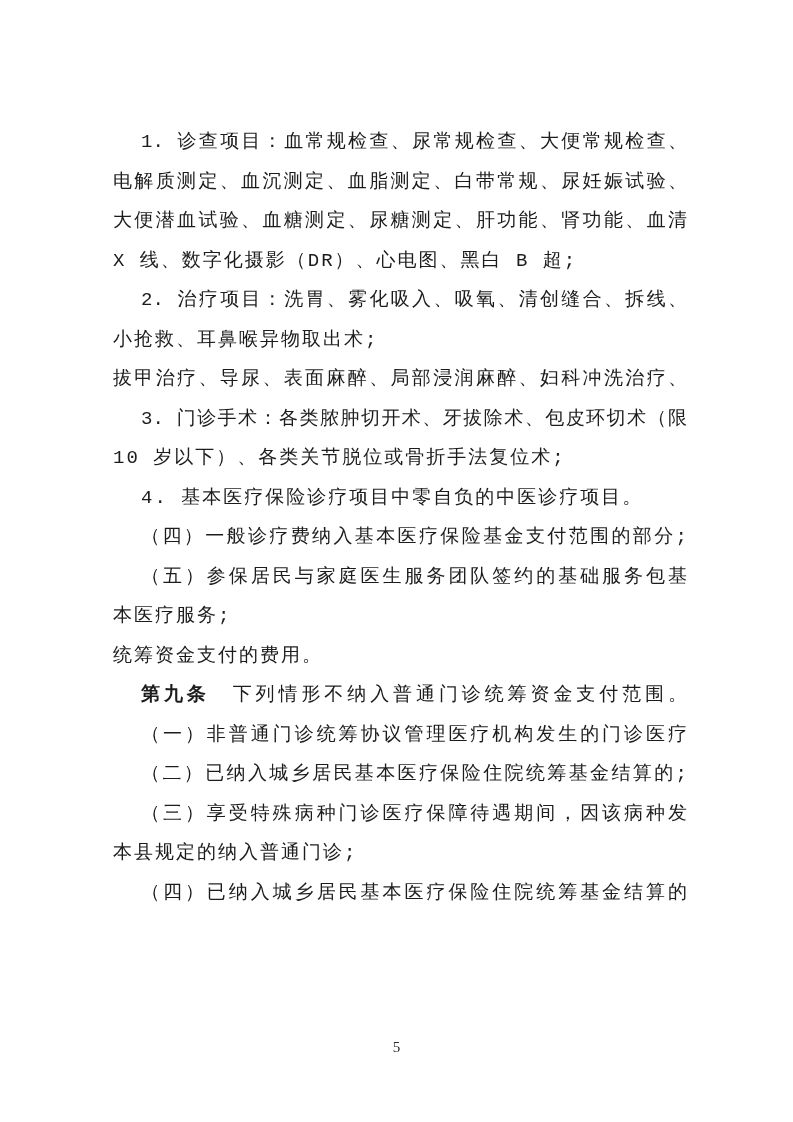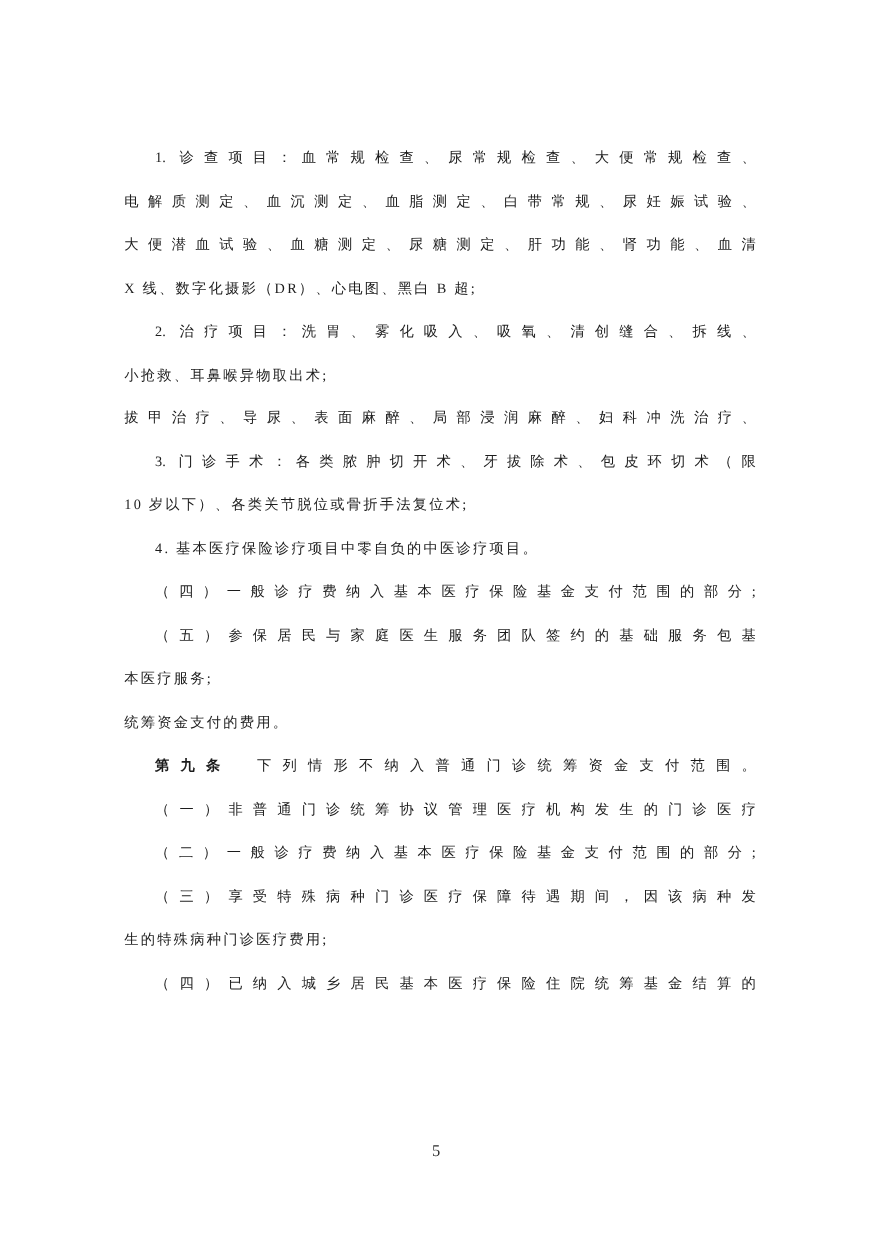--- a/index.html
+++ b/index.html
@@ -20,24 +20,25 @@
   .content {
     position: absolute;
     left: 113px;
     top: 123px;
     width: 574px;
     color: #1c1c1c;
   }
   .line {
     height: 39.5px;
     line-height: 39.5px;
-    font-size: 13px;
+    font-size: 19px;
     white-space: nowrap;
     letter-spacing: 2px;
     text-align: left;
+    font-family: Liberation Mono, monospace;
   }
   .line.fill {
     white-space: normal;
     letter-spacing: 0;
     text-align: justify;
     text-align-last: justify;
     overflow: hidden;
   }
   .line.indent {
     text-indent: 28px;
@@ -70,19 +71,19 @@
       <div class="line fill"><span>拔甲治疗、导尿、表面麻醉、局部浸润麻醉、妇科冲洗治疗、</span></div>
       <div class="line fill indent"><span>3. 门诊手术：各类脓肿切开术、牙拔除术、包皮环切术（限</span></div>
       <div class="line"><span>10 岁以下）、各类关节脱位或骨折手法复位术;</span></div>
       <div class="line indent"><span>4. 基本医疗保险诊疗项目中零自负的中医诊疗项目。</span></div>
       <div class="line fill indent"><span>（四）一般诊疗费纳入基本医疗保险基金支付范围的部分;</span></div>
       <div class="line fill indent"><span>（五）参保居民与家庭医生服务团队签约的基础服务包基</span></div>
       <div class="line"><span>本医疗服务;</span></div>
       <div class="line"><span>统筹资金支付的费用。</span></div>
       <div class="line fill indent"><span class="bold">第九条</span><span>　下列情形不纳入普通门诊统筹资金支付范围。</span></div>
       <div class="line fill indent"><span>（一）非普通门诊统筹协议管理医疗机构发生的门诊医疗</span></div>
-      <div class="line fill indent"><span>（二）一般诊疗费纳入基本医疗保险基金支付范围的部分;</span></div>
+      <div class="line fill indent"><span>（二）已纳入城乡居民基本医疗保险住院统筹基金结算的;</span></div>
       <div class="line fill indent"><span>（三）享受特殊病种门诊医疗保障待遇期间，因该病种发</span></div>
-      <div class="line"><span>生的特殊病种门诊医疗费用;</span></div>
+      <div class="line"><span>本县规定的纳入普通门诊;</span></div>
       <div class="line fill indent"><span>（四）已纳入城乡居民基本医疗保险住院统筹基金结算的</span></div>
     </div>
   <div class="page-number">5</div>
 </div>
 
 </body></html>

